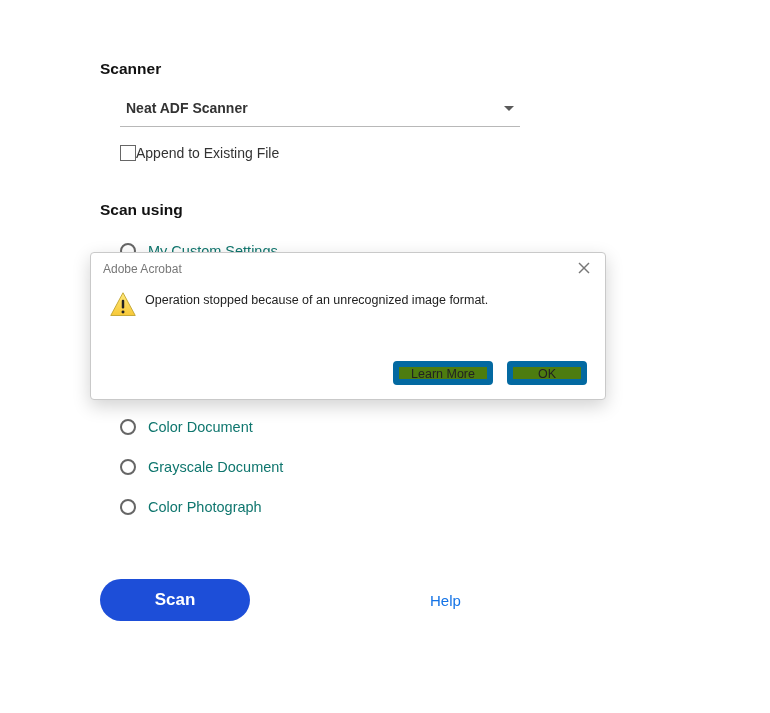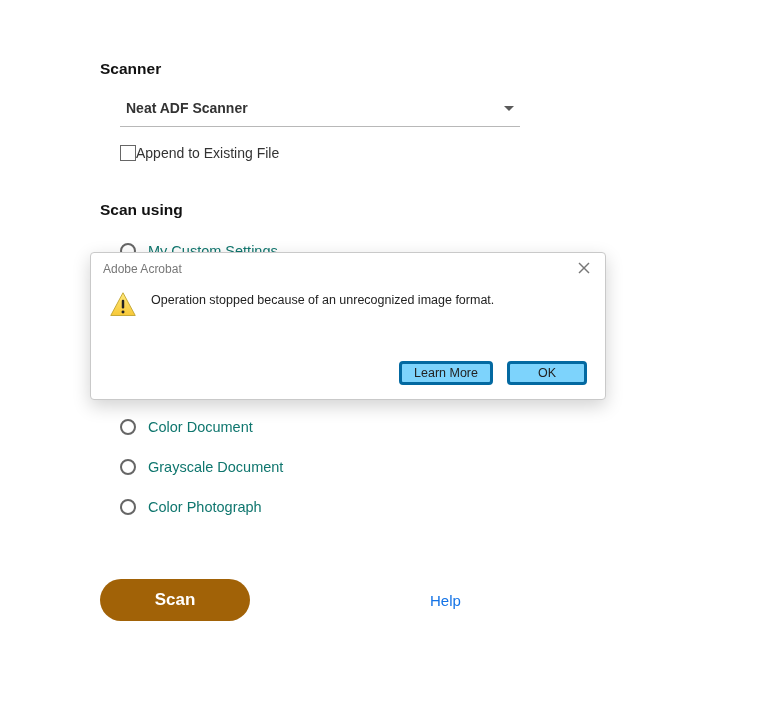--- a/index.html
+++ b/index.html
@@ -76,21 +76,21 @@
     flex: none;
   }
   
   .bottom-row {
     margin-top: 64px;
     display: flex;
     align-items: center;
     gap: 180px;
   }
   .scan-btn {
-    background: #a16207;
+    background: #1d4ed8;
     color: #ffffff;
     border: none;
     border-radius: 22px;
     width: 150px;
     height: 42px;
     font-size: 17px;
     font-weight: 600;
     cursor: pointer;
   }
   .help-link {
@@ -121,41 +121,41 @@
   .dialog-close {
     width: 16px; height: 16px;
     cursor: pointer;
     position: relative;
     color: #777777;
   }
   .dialog-close svg { width: 14px; height: 14px; }
   .dialog-body {
     display: flex;
     align-items: flex-start;
-    gap: 14px;
+    gap: 8px;
     padding: 10px 18px 4px 18px;
   }
   .warn-icon {
     width: 28px; height: 26px;
     flex: none;
   }
   .dialog-msg {
     font-size: 12.5px;
     color: #222222;
     padding-top: 2px;
   }
   .dialog-buttons {
     display: flex;
     justify-content: flex-end;
     gap: 14px;
     padding: 40px 18px 14px 18px;
   }
   .dlg-btn {
-    border: 3px solid #0369a1;
-    background: #7dd3fc;
+    border: 6px solid #0369a1;
+    background: #4d7c0f;
     border-radius: 4px;
     height: 24px;
     min-width: 80px;
     padding: 0 12px;
     font-size: 12.5px;
     color: #222222;
     cursor: pointer;
   }
 </style>
 </head>

